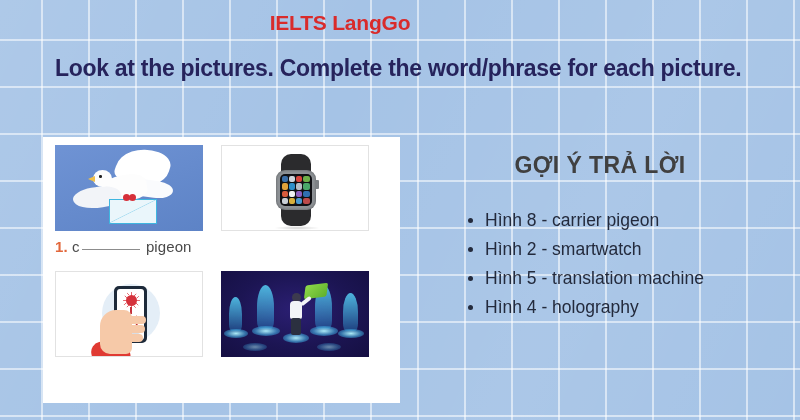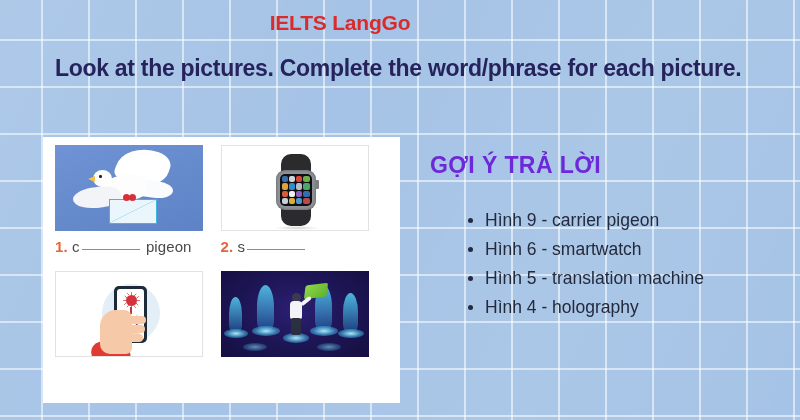--- a/index.html
+++ b/index.html
@@ -324,24 +324,24 @@
     background: linear-gradient(135deg, #8fd94a, #5fb02c);
     transform: skewX(-14deg) rotate(-7deg);
     border-radius: 2px;
   }
 
   
   #answers-title {
     position: absolute;
     left: 430px; top: 152px;
     width: 340px;
-    text-align: left;
+    text-align: center;
     font-size: 23px;
     font-weight: bold;
-    color: #6d28d9;
+    color: #404040;
     letter-spacing: 0.4px;
   }
   #answers-list {
     position: absolute;
     left: 465px; top: 206px;
     width: 320px;
     list-style: none;
   }
   #answers-list li {
     position: relative;
@@ -417,25 +417,20 @@
             <i style="background:#2f6fb0"></i>
           <i style="background:#c9cfd6"></i>
             <i style="background:#d8b03c"></i>
             <i style="background:#4a9ad0"></i>
             <i style="background:#bc4a4a"></i>
         </div>
       </div>
       <div class="watch-crown"></div>
       <div class="watch-shadow"></div>
     </div>
-    <div class="pic-label">
-      <span class="pic-num">2.</span>
-      <span>s</span><span class="blank"></span>
-      <span></span>
-    </div>
   </div>
 
   <div class="pic-cell">
     <div class="pic-frame ill-trans">
       <div class="trans-halo"></div>
       <div class="phone">
         <div class="phone-screen">
           <div class="jp-rays"></div>
           <div class="jp-flag-dot"></div>
           <div class="arrow-down"></div>
@@ -472,17 +467,17 @@
       <div class="man-head"></div>
       <div class="man-body"></div>
       <div class="man-legs"></div>
     </div>
   </div>
 </div>
 
 <div id="answers-title">GỢI Ý TRẢ LỜI</div>
 
 <ul id="answers-list">
-  <li>Hình 9 - carrier pigeon</li>
-  <li>Hình 6 - smartwatch</li>
+  <li>Hình 8 - carrier pigeon</li>
+  <li>Hình 2 - smartwatch</li>
   <li>Hình 5 - translation machine</li>
   <li>Hình 4 - holography</li>
 </ul>
 
 </body></html>

